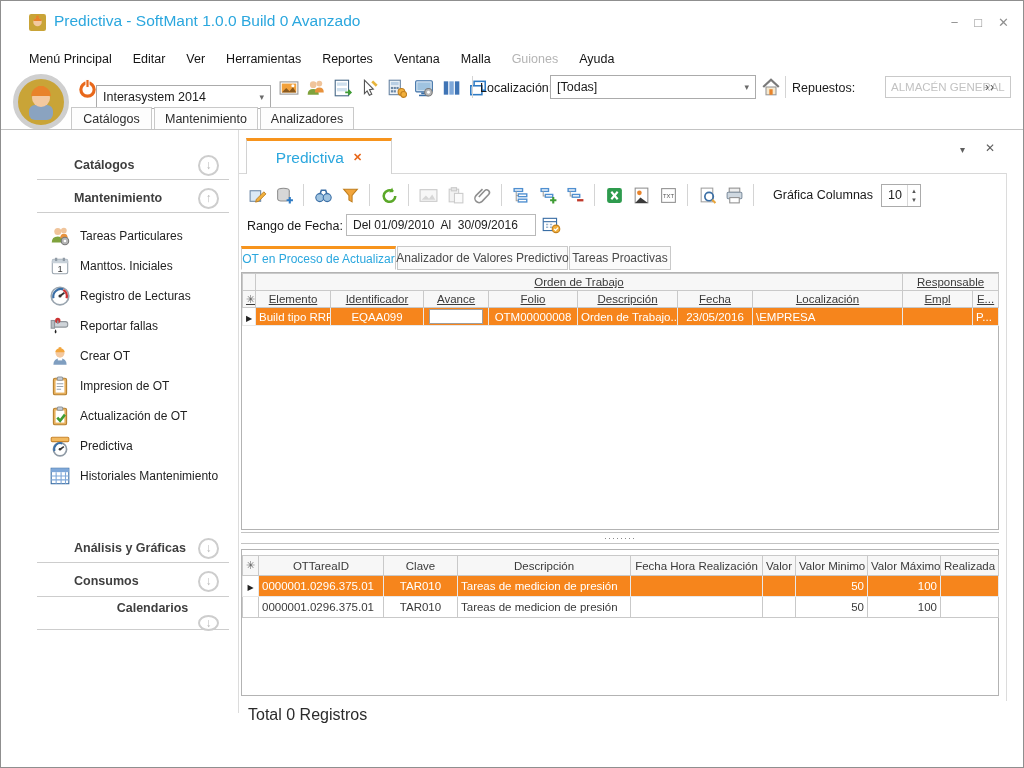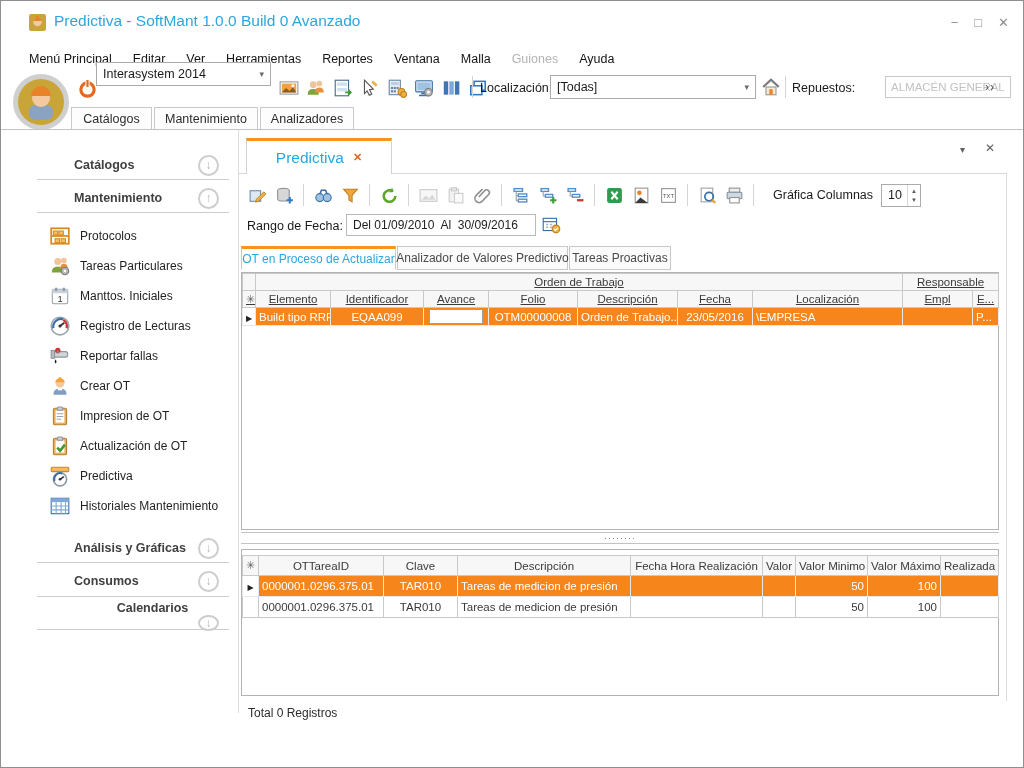--- a/index.html
+++ b/index.html
@@ -16,21 +16,21 @@
 
   
   .menubar{position:absolute;left:28px;top:51px;display:flex;gap:21px;font-size:12.5px;color:#141414;white-space:nowrap;}
   .menubar .mi.disabled{color:#b4b4b4;}
 
   
   .avatar{position:absolute;left:12px;top:73px;width:56px;height:56px;}
   .warn{position:absolute;left:77px;top:78px;width:19px;height:19px;}
   .combo{position:absolute;height:24px;border:1px solid #ababab;background:#fff;font-size:12.5px;display:flex;align-items:center;padding:0 6px;color:#1a1a1a;}
   .combo .arr{margin-left:auto;color:#6a6a6a;font-size:9px;padding-left:6px;}
-  .combo.company{left:95px;top:61px;width:175px;}
+  .combo.company{left:95px;top:84px;width:175px;}
   .combo.loc{left:549px;top:74px;width:206px;}
   .appicons{position:absolute;left:277px;top:76px;display:flex;gap:6px;align-items:center;}
   .appicons .tbtn{width:21px;height:21px;display:flex;align-items:center;justify-content:center;}
   .vsep{width:1px;height:22px;background:#d4d4d4;display:inline-block;}
   .lbl{font-size:12.5px;color:#1a1a1a;white-space:nowrap;}
   .loclbl{position:absolute;left:479px;top:80px;}
   .sep-loc{position:absolute;left:471px;top:75px;}
   .homebtn{position:absolute;left:760px;top:76px;width:20px;height:20px;}
   .sep-rep{position:absolute;left:784px;top:75px;}
   .replbl{position:absolute;left:791px;top:80px;}
@@ -103,21 +103,21 @@
   td.avance .pbox{border:1px solid #9f9f9f;background:#fff;margin:1px 2px;font-size:11px;line-height:13px;}
   .cc{text-align:center;}
   .rr{text-align:right;}
   .rowind{font-size:8px;color:#222;}
   .newrow{font-size:11px;color:#666;}
 
   
   .splitter{position:absolute;left:240px;top:531px;width:758px;height:12px;border-top:1px solid #c3c3c3;border-bottom:1px solid #c3c3c3;display:flex;align-items:center;justify-content:center;color:#787878;font-size:9px;letter-spacing:1px;line-height:6px;}
 
   .panel-right{position:absolute;left:1005px;top:172px;width:1px;height:528px;background:#dcdcdc;}
-  .totallbl{position:absolute;left:247px;top:705px;font-size:12px;color:#2b2b2b;}
+  .totallbl{position:absolute;left:247px;top:705px;font-size:16px;color:#2b2b2b;}
 
   
   .statusbar{position:absolute;left:0;right:0;top:728px;height:26px;font-size:11.5px;color:#2b2b2b;}
   .ssep{position:absolute;top:4px;width:1px;height:17px;background:#d0d0d0;}
   .sitem{position:absolute;top:6px;white-space:nowrap;}
   .caps{color:#c0c0c0;}
   .grip{position:absolute;right:9px;bottom:9px;width:2px;height:2px;background:#9a9a9a;box-shadow:5px 0 #9a9a9a,10px 0 #9a9a9a,10px -5px #9a9a9a,10px -10px #9a9a9a,5px -5px #9a9a9a;}
   svg{display:block;}
 </style>
 </head>
@@ -276,33 +276,20 @@
   </div>
   <div class="sdiv" style="top:178px;"></div>
 
   <div class="section" style="top:183px;">
     <span class="slabel">Mantenimiento</span>
     <span class="circle-arrow">↑</span>
   </div>
   <div class="sdiv" style="top:211px;"></div>
 
   <div class="navitems">
-    <div class="navitem">
-      <span class="nicon">
-          <svg viewBox="0 0 20 20" width="22" height="22">
-            <rect x="2" y="3" width="16" height="14" fill="#fff" stroke="#D98A1F" stroke-width="1.6"></rect>
-            <path d="M2 10 h16" stroke="#D98A1F" stroke-width="1.6"></path>
-            <rect x="4" y="5.5" width="4" height="3.5" fill="#F2C16B" stroke="#D98A1F"></rect>
-            <rect x="9" y="5.5" width="4" height="3.5" fill="#F2C16B" stroke="#D98A1F"></rect>
-            <rect x="5.5" y="12.5" width="4" height="3.5" fill="#F2C16B" stroke="#D98A1F"></rect>
-            <rect x="11" y="12.5" width="4" height="3.5" fill="#F2C16B" stroke="#D98A1F"></rect>
-          </svg>
-        </span>
-      <span class="nlabel">Protocolos</span>
-    </div>
     <div class="navitem">
       <span class="nicon">
           <svg viewBox="0 0 20 20" width="22" height="22">
             <circle cx="8" cy="6" r="3.2" fill="#f0c49a"></circle>
             <path d="M2.5 16 q0-5.5 5.5-5.5 t5.5 5.5z" fill="#7FA23C"></path>
             <circle cx="13.5" cy="5" r="2.6" fill="#f0c49a"></circle>
             <path d="M10 12 q.5-4 3.5-4 3.5 0 3.5 4z" fill="#E8923C"></path>
             <circle cx="14.5" cy="14.5" r="3.4" fill="#b5b5b5" stroke="#777"></circle>
             <circle cx="14.5" cy="14.5" r="1.2" fill="#fff"></circle>
           </svg>

